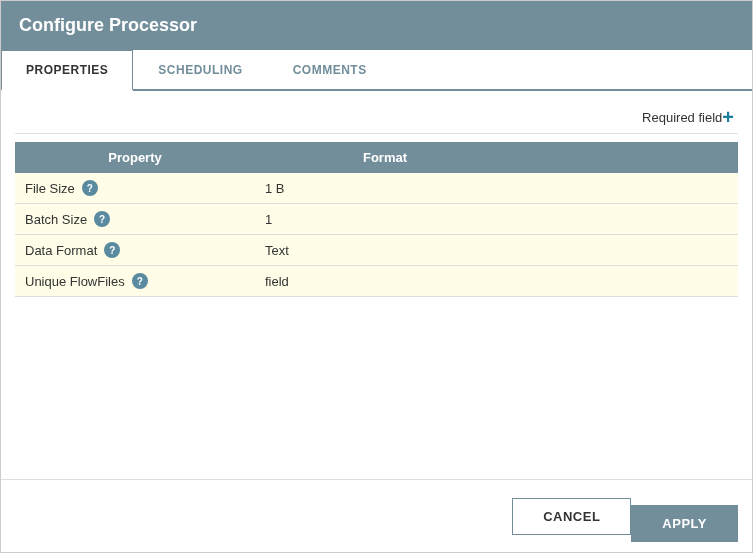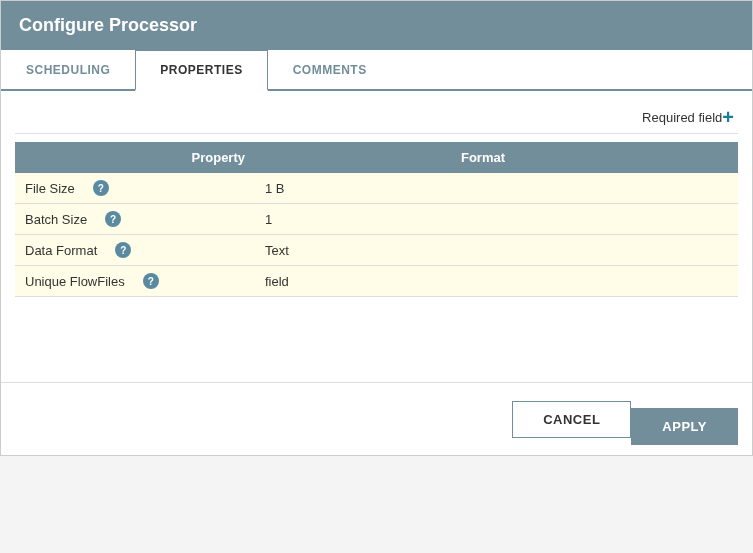--- a/index.html
+++ b/index.html
@@ -6,21 +6,21 @@
     body {
       font-family: Arial, sans-serif;
       font-size: 13px;
       background: #f4f4f4;
       width: 753px;
       height: 553px;
       overflow: hidden;
     }
     .dialog {
       width: 753px;
-      height: 456px;
+      height: 553px;
       background: #fff;
       display: flex;
       flex-direction: column;
       border: 1px solid #ccc;
     }
     .dialog-header {
       background: #728e9b;
       color: #fff;
       padding: 14px 18px;
       font-size: 18px;
@@ -75,37 +75,37 @@
     .properties-table {
       width: 100%;
       border-collapse: collapse;
     }
     .properties-table thead tr {
       background: #728e9b;
       color: #fff;
     }
     .properties-table thead th {
       padding: 8px 10px;
-      text-align: right;
+      text-align: center;
       font-weight: bold;
       font-size: 13px;
     }
     .properties-table tbody tr {
       background: #fffde7;
       border-bottom: 1px solid #ddd;
     }
     .properties-table tbody td {
       padding: 7px 10px;
       font-size: 13px;
       color: #333;
     }
     .prop-name-cell {
       display: flex;
       align-items: center;
-      gap: 18px;
+      gap: 7px;
     }
     .help-icon {
       display: inline-flex;
       align-items: center;
       justify-content: center;
       width: 16px;
       height: 16px;
       border-radius: 50%;
       background: #5a8a9f;
       color: #fff;
@@ -151,25 +151,25 @@
 </head>
 <body>
 
 <div class="dialog">
 
   <div class="dialog-header">
     <span>Configure Processor</span>
   </div>
 
   <div class="tabs-bar">
+    <div class="tab active">
+      <span>PROPERTIES</span>
+    </div>
     <div class="tab">
       <span>SCHEDULING</span>
-    </div>
-    <div class="tab active">
-      <span>PROPERTIES</span>
     </div>
     <div class="tab">
       <span>COMMENTS</span>
     </div>
   </div>
 
   <div class="content-area">
     <div class="required-field-row">
       <span>Required field</span>
       <button class="add-btn">+</button>

